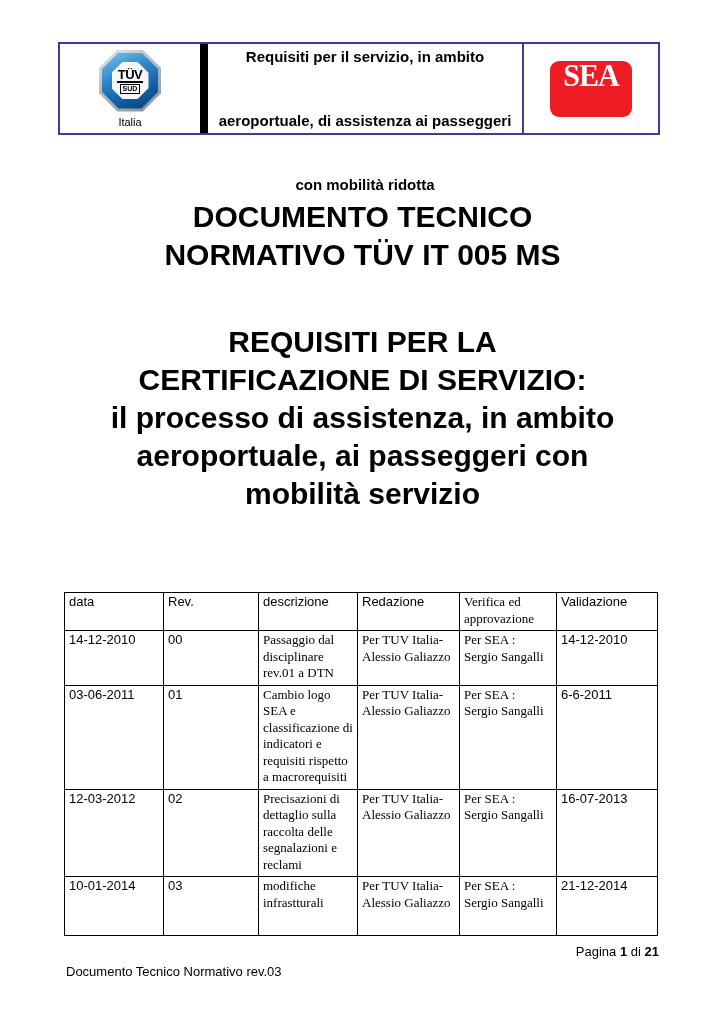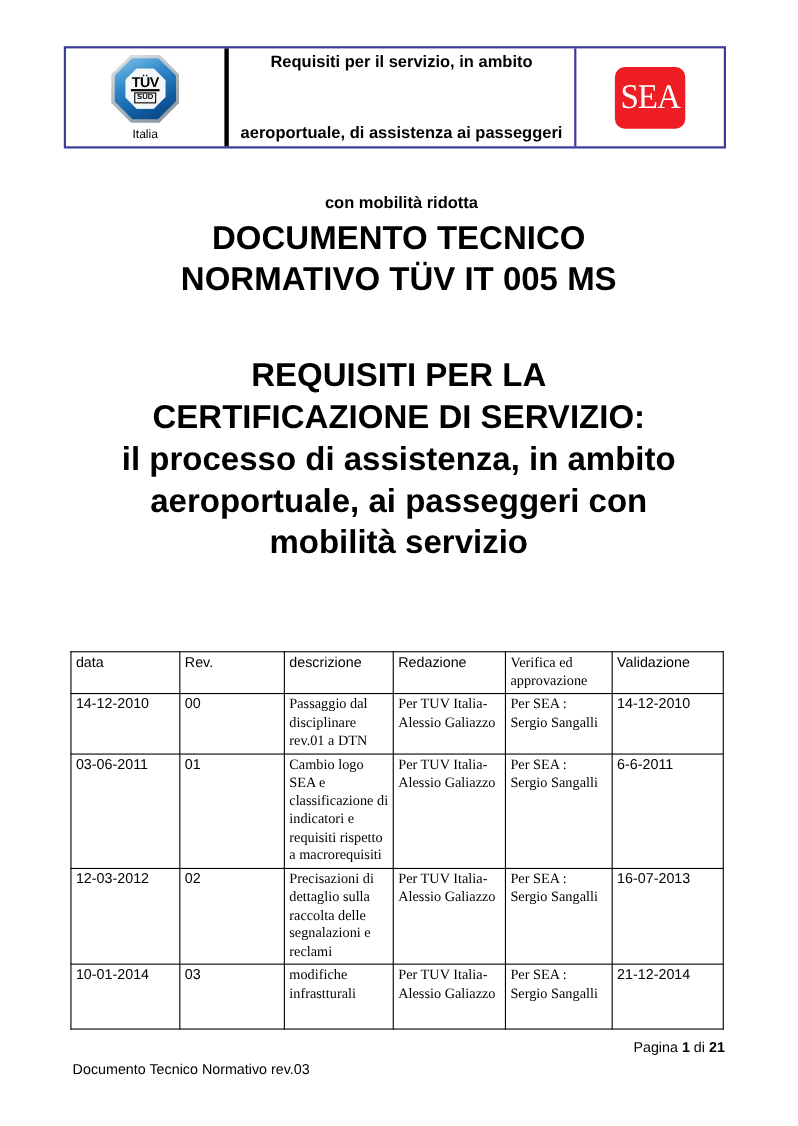--- a/index.html
+++ b/index.html
@@ -10,21 +10,21 @@
   }
   .page { position: absolute; inset: 0; background: #fff; }
 
   
   .header-box {
     position: absolute; left: 58px; top: 42px; width: 598px; height: 89px;
     border: 2px solid #3b3b9d; display: flex; background: #fff;
   }
   .hcell { box-sizing: border-box; }
   .hcell-tuv {
-    width: 148px; border-right: 4px solid #000000;
+    width: 148px; border-right: 8px solid #000000;
     display: flex; flex-direction: column; align-items: center; justify-content: center;
   }
   .hcell-title {
     flex: 1; display: flex; flex-direction: column; justify-content: center;
     text-align: center; font-weight: bold; font-size: 15px; line-height: 20px;
     padding: 0 4px;
     gap: 44px;
   }
   .hcell-sea {
     width: 136px; border-left: 2px solid #3b3b9d;
@@ -53,22 +53,22 @@
     border-bottom: 2px solid #000; padding: 0 1px;
   }
   .sud-word {
     font-weight: bold; font-size: 7px; line-height: 8px;
     border: 1px solid #000; padding: 0 2px; margin-top: 1px;
   }
   .tuv-caption { margin-top: 4px; font-size: 11px; line-height: 12px; }
 
   
   .sea-logo {
-    width: 64px; height: 56px; background: #ee1c23; border-radius: 9px;
-    display: flex; align-items: center; justify-content: center;
+    width: 82px; height: 56px; background: #ee1c23; border-radius: 9px;
+    display: flex; align-items: flex-start; justify-content: center; font-weight: bold;
   }
   .sea-text {
     color: #fff; font-family: "Liberation Serif", serif;
     font-size: 30px; line-height: 30px; letter-spacing: -1px;
     transform: scaleY(1.05);
   }
 
   
   .main-title, .subtitle {
     position: absolute; left: 0; width: 100%;

